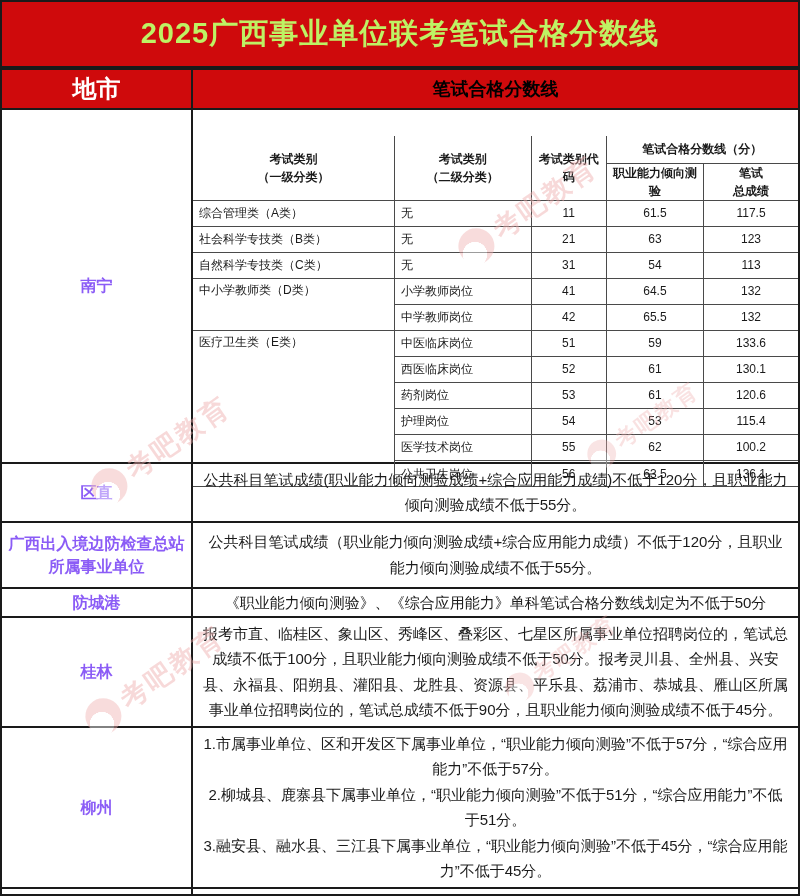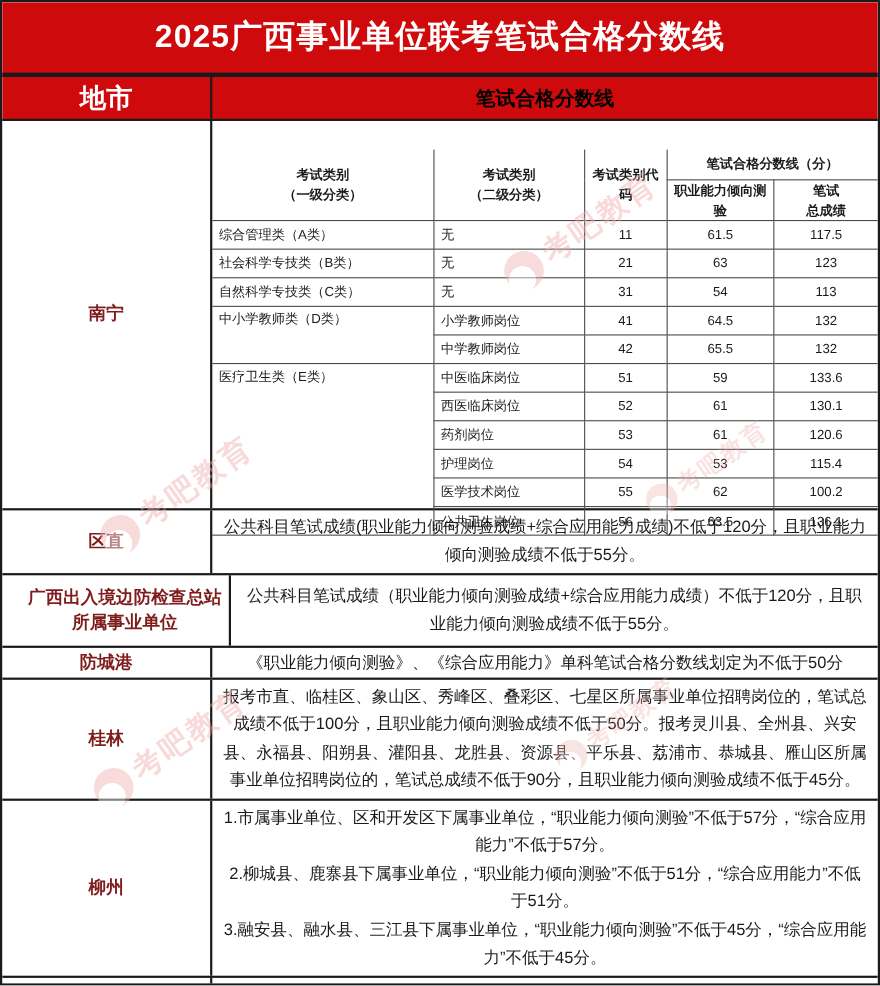--- a/index.html
+++ b/index.html
@@ -22,21 +22,21 @@
   .banner {
     height: 68px;
     background: #cf0a0c;
     display: flex;
     align-items: center;
     justify-content: center;
     border-bottom: 4px solid #1a1a1a;
     flex: 0 0 auto;
   }
   .banner .title {
-    color: #ffffff;
+    color: #bef264;
     font-size: 29px;
     font-weight: bold;
     letter-spacing: 1px;
   }
 
   
   .cols-header {
     height: 40px;
     background: #cf0a0c;
     display: flex;
@@ -55,21 +55,21 @@
     color: #000000; font-weight: bold; font-size: 18px;
   }
 
   
   .row { display: flex; border-bottom: 2px solid #1a1a1a; flex: 0 0 auto; }
   .row:last-child { border-bottom: none; flex: 1 1 auto; }
   .row-city {
     flex: 0 0 191px;
     border-right: 2px solid #1a1a1a;
     display: flex; align-items: center; justify-content: center;
-    font-weight: bold; font-size: 16px; color: #7f1d1d;
+    font-weight: bold; font-size: 16px; color: #8b5cf6;
     text-align: center; padding: 2px 6px;
     white-space: pre-line; line-height: 1.45;
   }
   .row-content {
     flex: 1;
     display: flex; align-items: center; justify-content: center;
     font-size: 15px; color: #1a1a1a; line-height: 1.7;
     text-align: center; padding: 3px 10px;
     white-space: pre-line;
   }
@@ -93,21 +93,21 @@
   table.inner td.c { text-align: center; }
   table.inner tr.h1 th { height: 28px; }
   table.inner tr.h2 th { height: 34px; }
   
   table.inner th:first-child, table.inner td:first-child { border-left: none; }
   table.inner th:last-child, table.inner td:last-child { border-right: none; }
   table.inner tr.h1 th { border-top: none; }
 
   
   .r-quzhi   { min-height: 52px; }
-  .r-bianjian{ min-height: 66px; padding-left: 17px; }
+  .r-bianjian{ min-height: 66px; }
   .r-fcg     { min-height: 27px; }
   .r-guilin  { min-height: 106px; }
   .r-liuzhou { min-height: 137px; }
   .r-hechi   { min-height: 53px; }
   .r-liuzhou .row-content, .r-yulin .row-content { text-align: center; }
 
   
   .wm {
     position: absolute;
     display: flex; align-items: center; gap: 6px;

